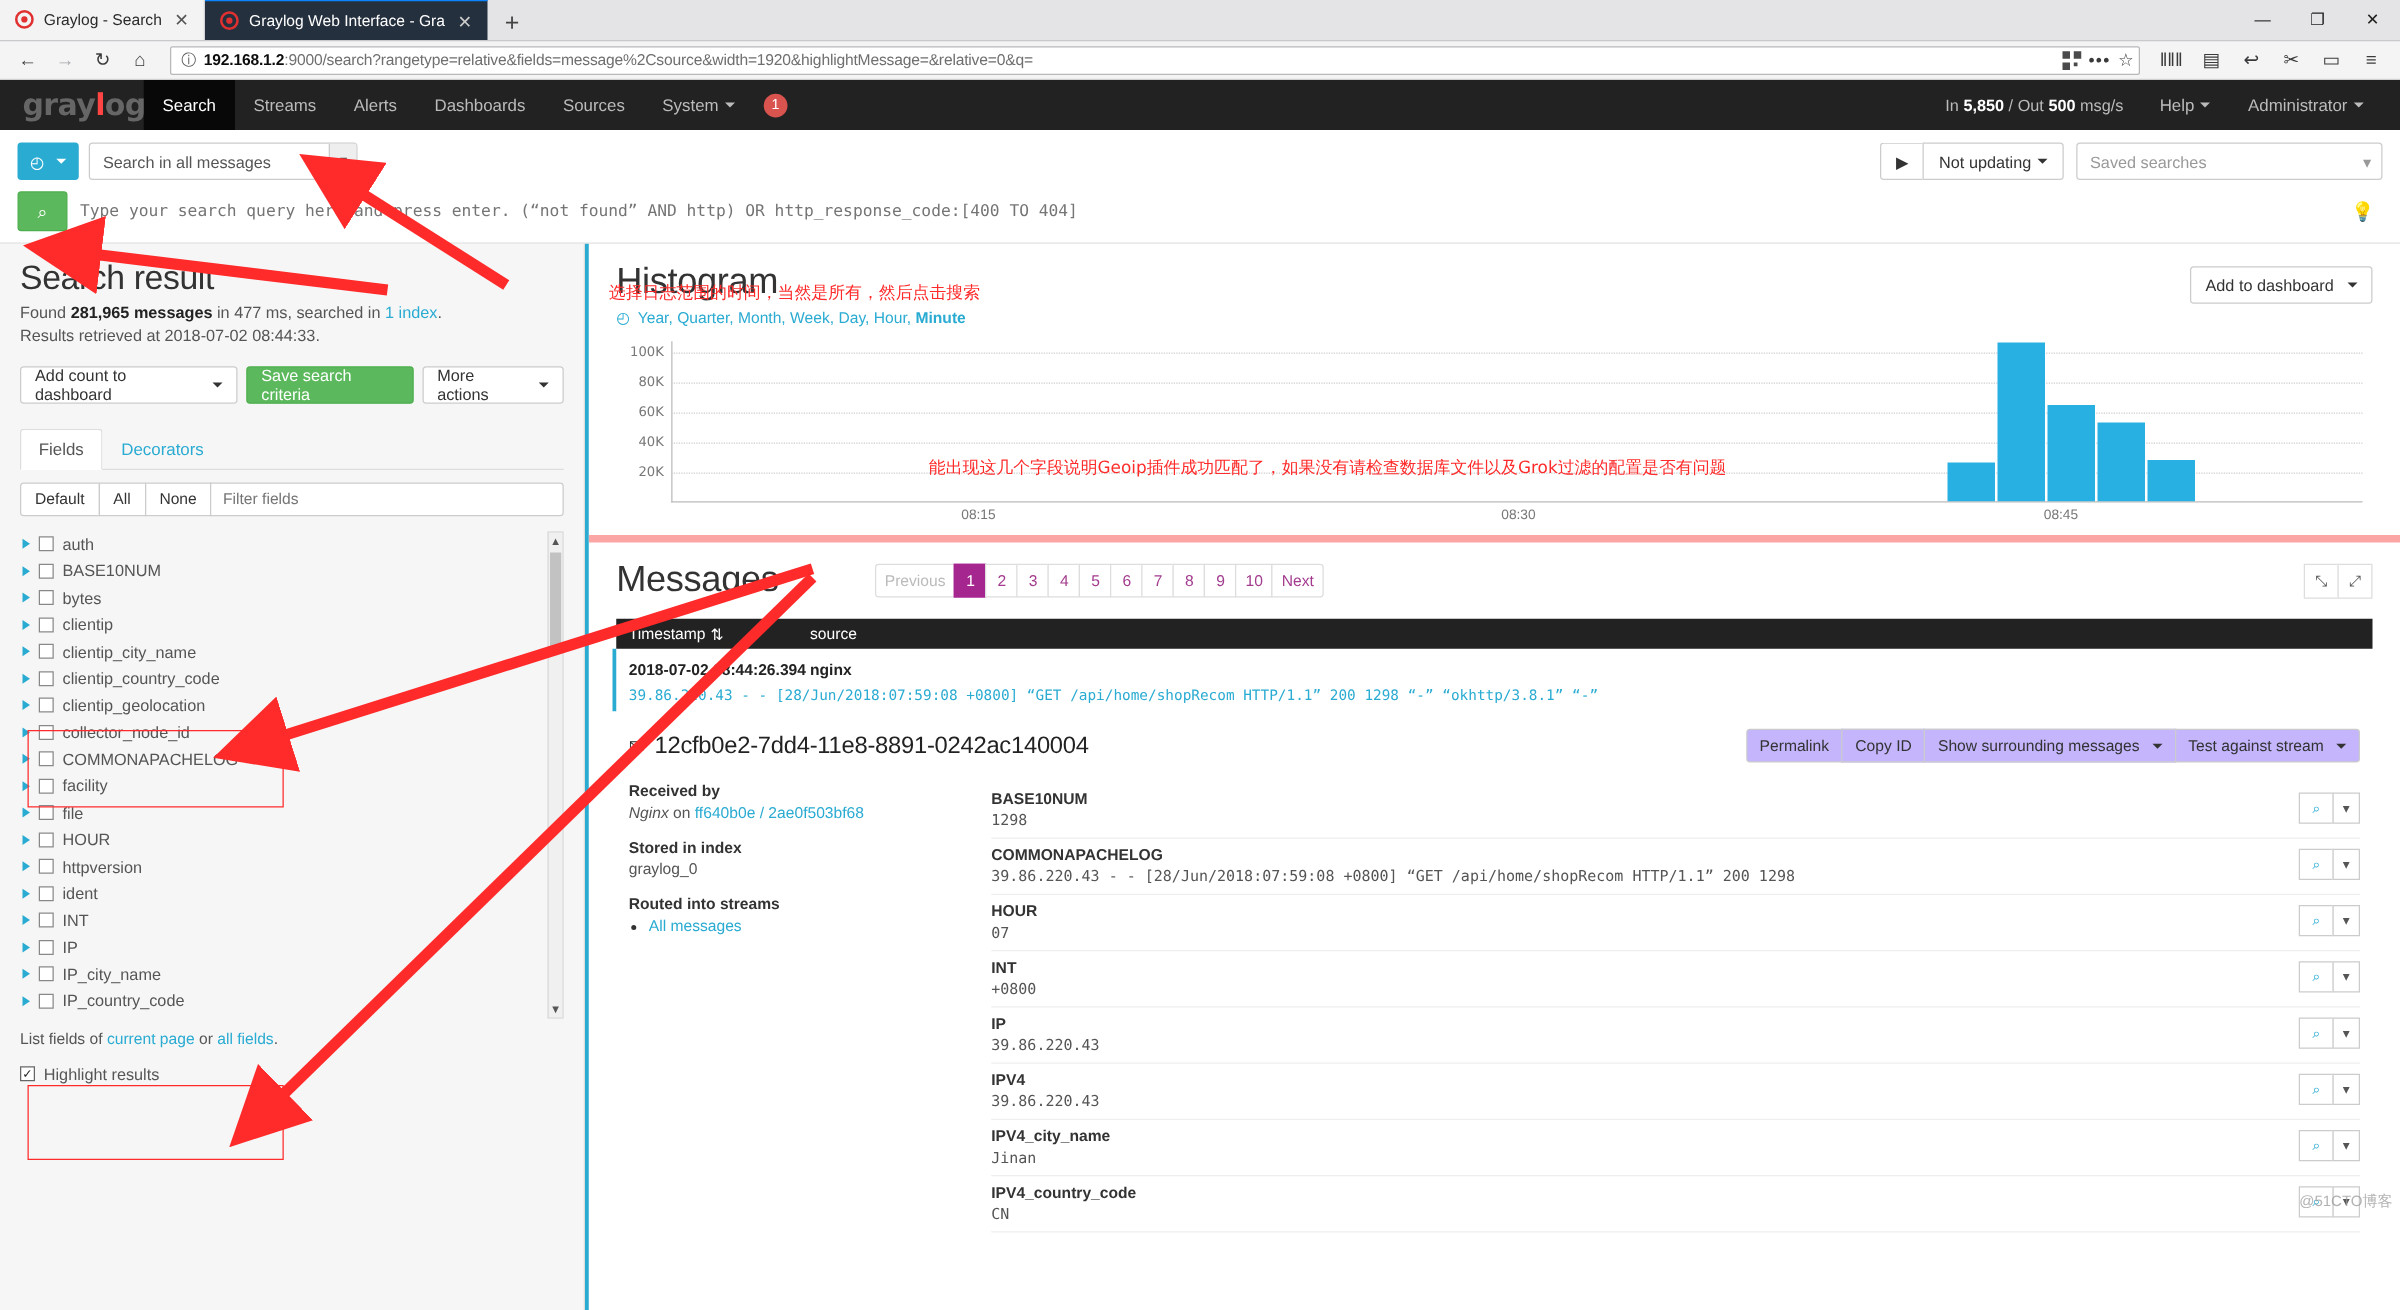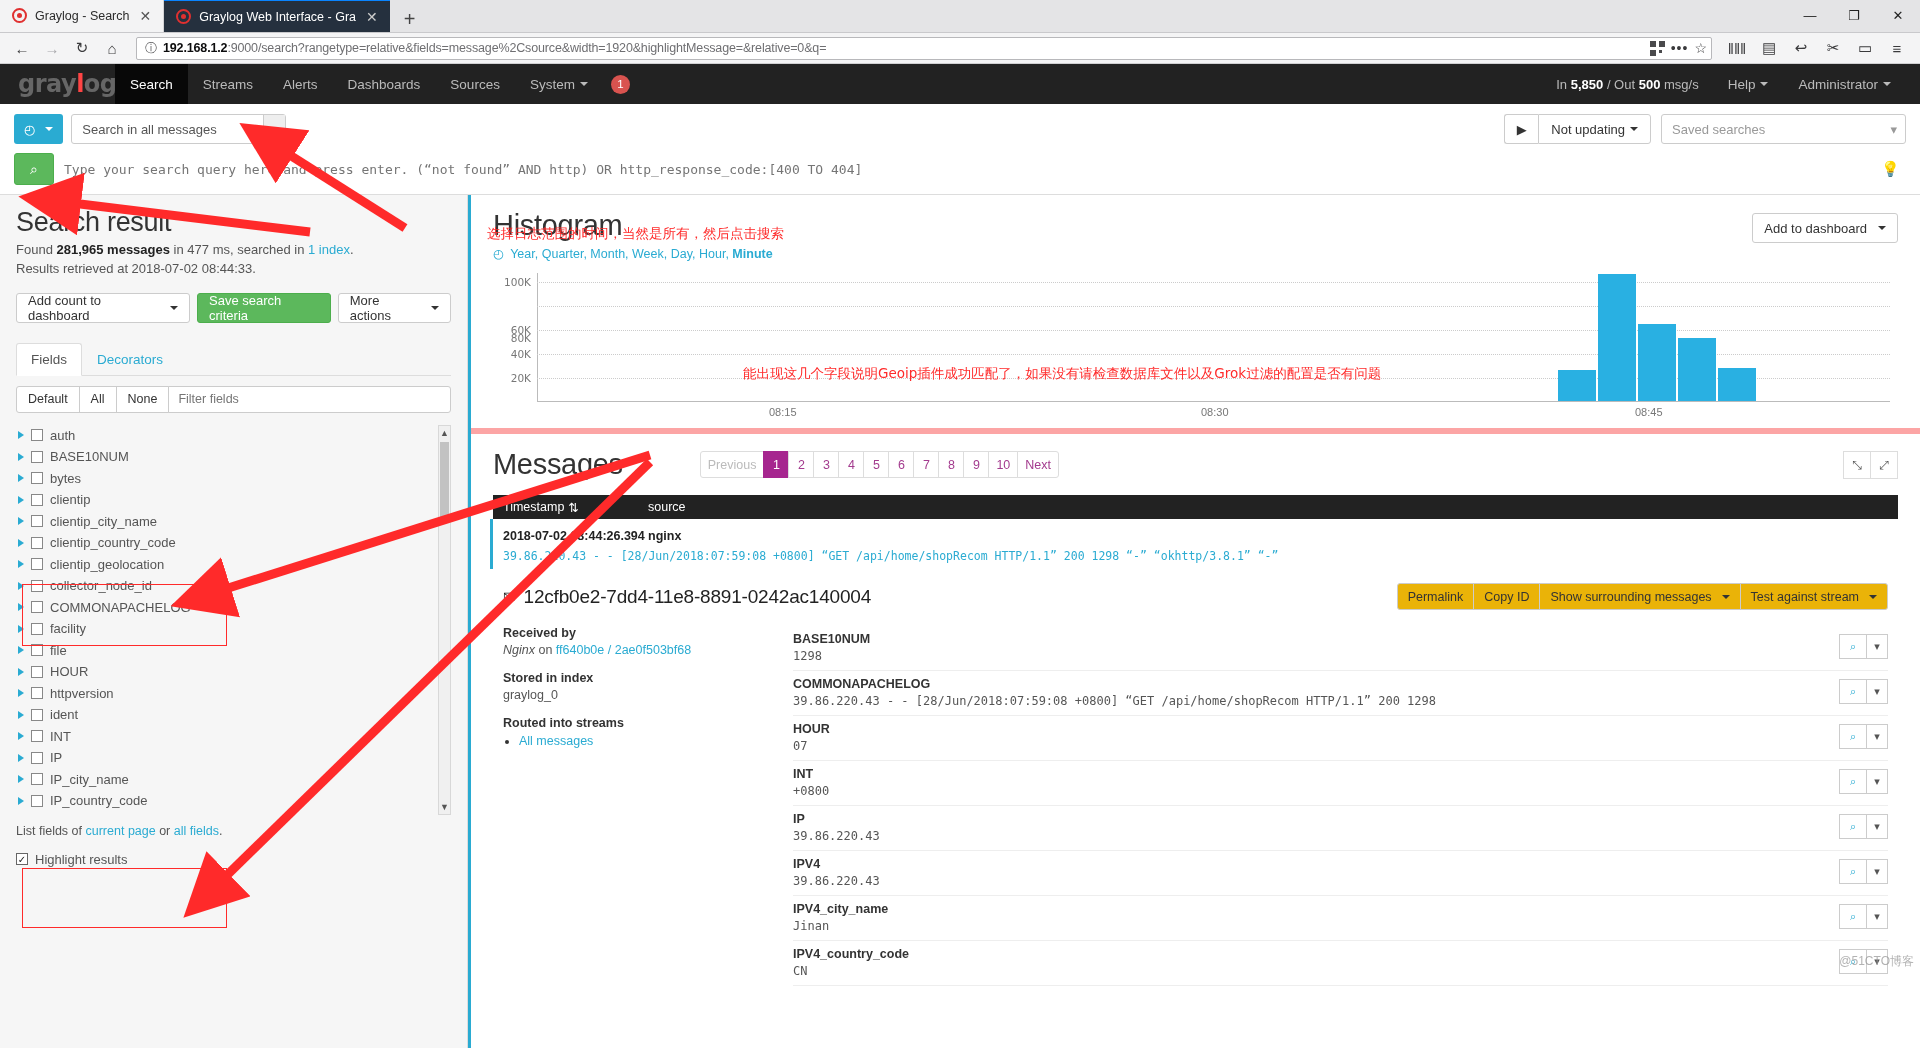--- a/index.html
+++ b/index.html
@@ -240,21 +240,21 @@
   .msgrow { padding:10px 10px 6px 10px; border-left:3px solid #2aabd2; margin-left:-3px;}
   .msgrow .r1 { display:flex; font-size:12.5px; color:#222; font-weight:bold;}
   .msgrow .r1 .c1 { width:145px; }
   .msgrow .r2 { margin-top:6px; font-family:"DejaVu Sans Mono", monospace; font-size:11.5px;
                 color:#2aabd2; white-space:nowrap; }
   .msgid { display:flex; align-items:center; gap:8px; margin-top:14px; padding:0 10px; }
   .msgid .env { color:#222; font-size:15px; }
   .msgid .idtxt { font-size:19px; color:#222; letter-spacing:-0.2px;}
   .msgid .acts { margin-left:auto; display:flex; }
   .msgid .acts div {
-    height:27px; padding:0 10px; border:1px solid #ccc; background:#eab308; margin-left:-1px;
+    height:27px; padding:0 10px; border:1px solid #ccc; background:#c4b5fd; margin-left:-1px;
     display:flex;align-items:center; font-size:12.5px; color:#333; gap:5px;
   }
   .msgid .acts div:first-child { border-radius:3px 0 0 3px; }
   .msgid .acts div:last-child { border-radius:0 3px 3px 0; }
 
   .detail { display:flex; margin-top:16px; padding:0 10px; }
   .dleft { width:290px; }
   .dleft .k { font-weight:bold; font-size:12.5px; color:#333; margin-top:14px;}
   .dleft .k:first-child{margin-top:0;}
   .dleft .v { font-size:12.5px; color:#555; margin-top:3px; }
@@ -560,21 +560,21 @@
           <div class="axisv"></div>
           <div class="axish"></div>
 
           <div class="gridline" style="top:9px;"></div>
           <div class="gridline" style="top:33px;"></div>
           <div class="gridline" style="top:57px;"></div>
           <div class="gridline" style="top:81px;"></div>
           <div class="gridline" style="top:105px;"></div>
 
           <div class="yl" style="top:3px;">100K</div>
-          <div class="yl" style="top:27px;margin-top:32px;">80K</div>
+          <div class="yl" style="top:27px;">80K</div>
           <div class="yl" style="top:51px;">60K</div>
           <div class="yl" style="top:75px;">40K</div>
           <div class="yl" style="top:99px;">20K</div>
 
           <div class="bars">
             <div class="bar" style="left:1020px;width:38px;height:31px;"></div>
             <div class="bar" style="left:1060px;width:38px;height:127px;"></div>
             <div class="bar" style="left:1100px;width:38px;height:77px;"></div>
             <div class="bar" style="left:1140px;width:38px;height:63px;"></div>
             <div class="bar" style="left:1180px;width:38px;height:33px;"></div>

